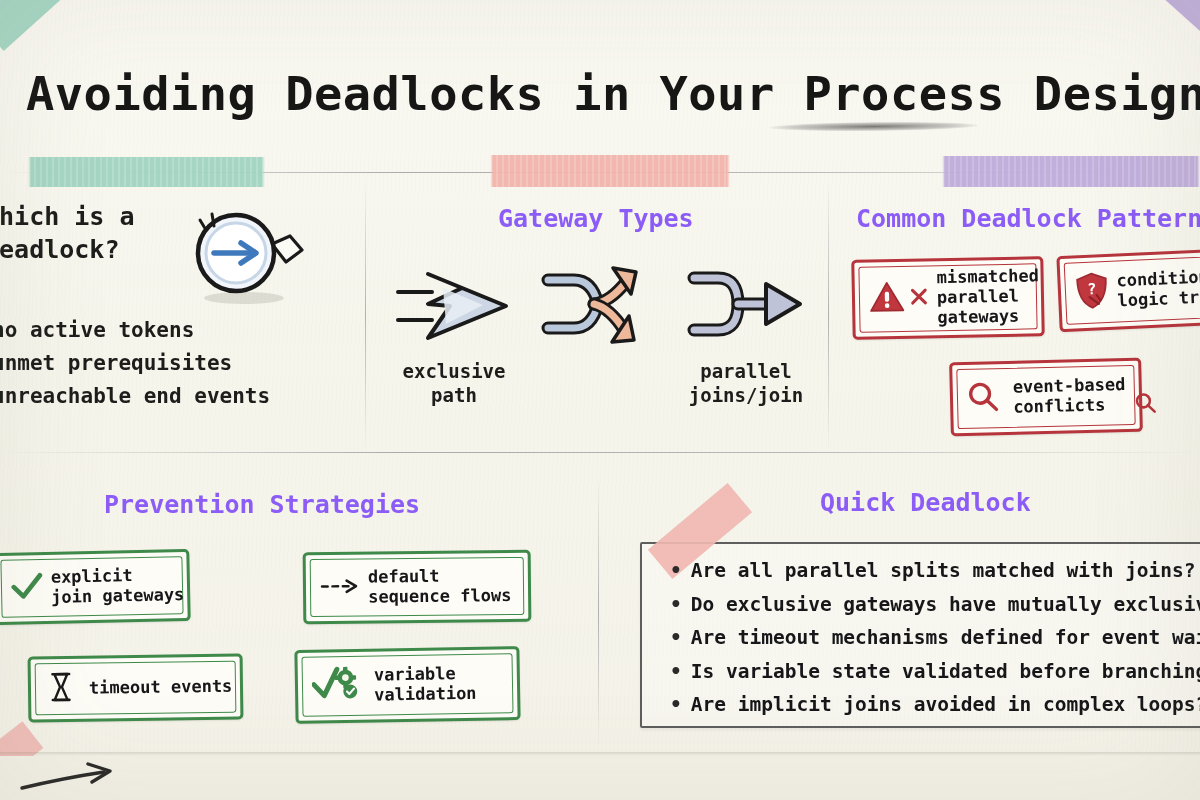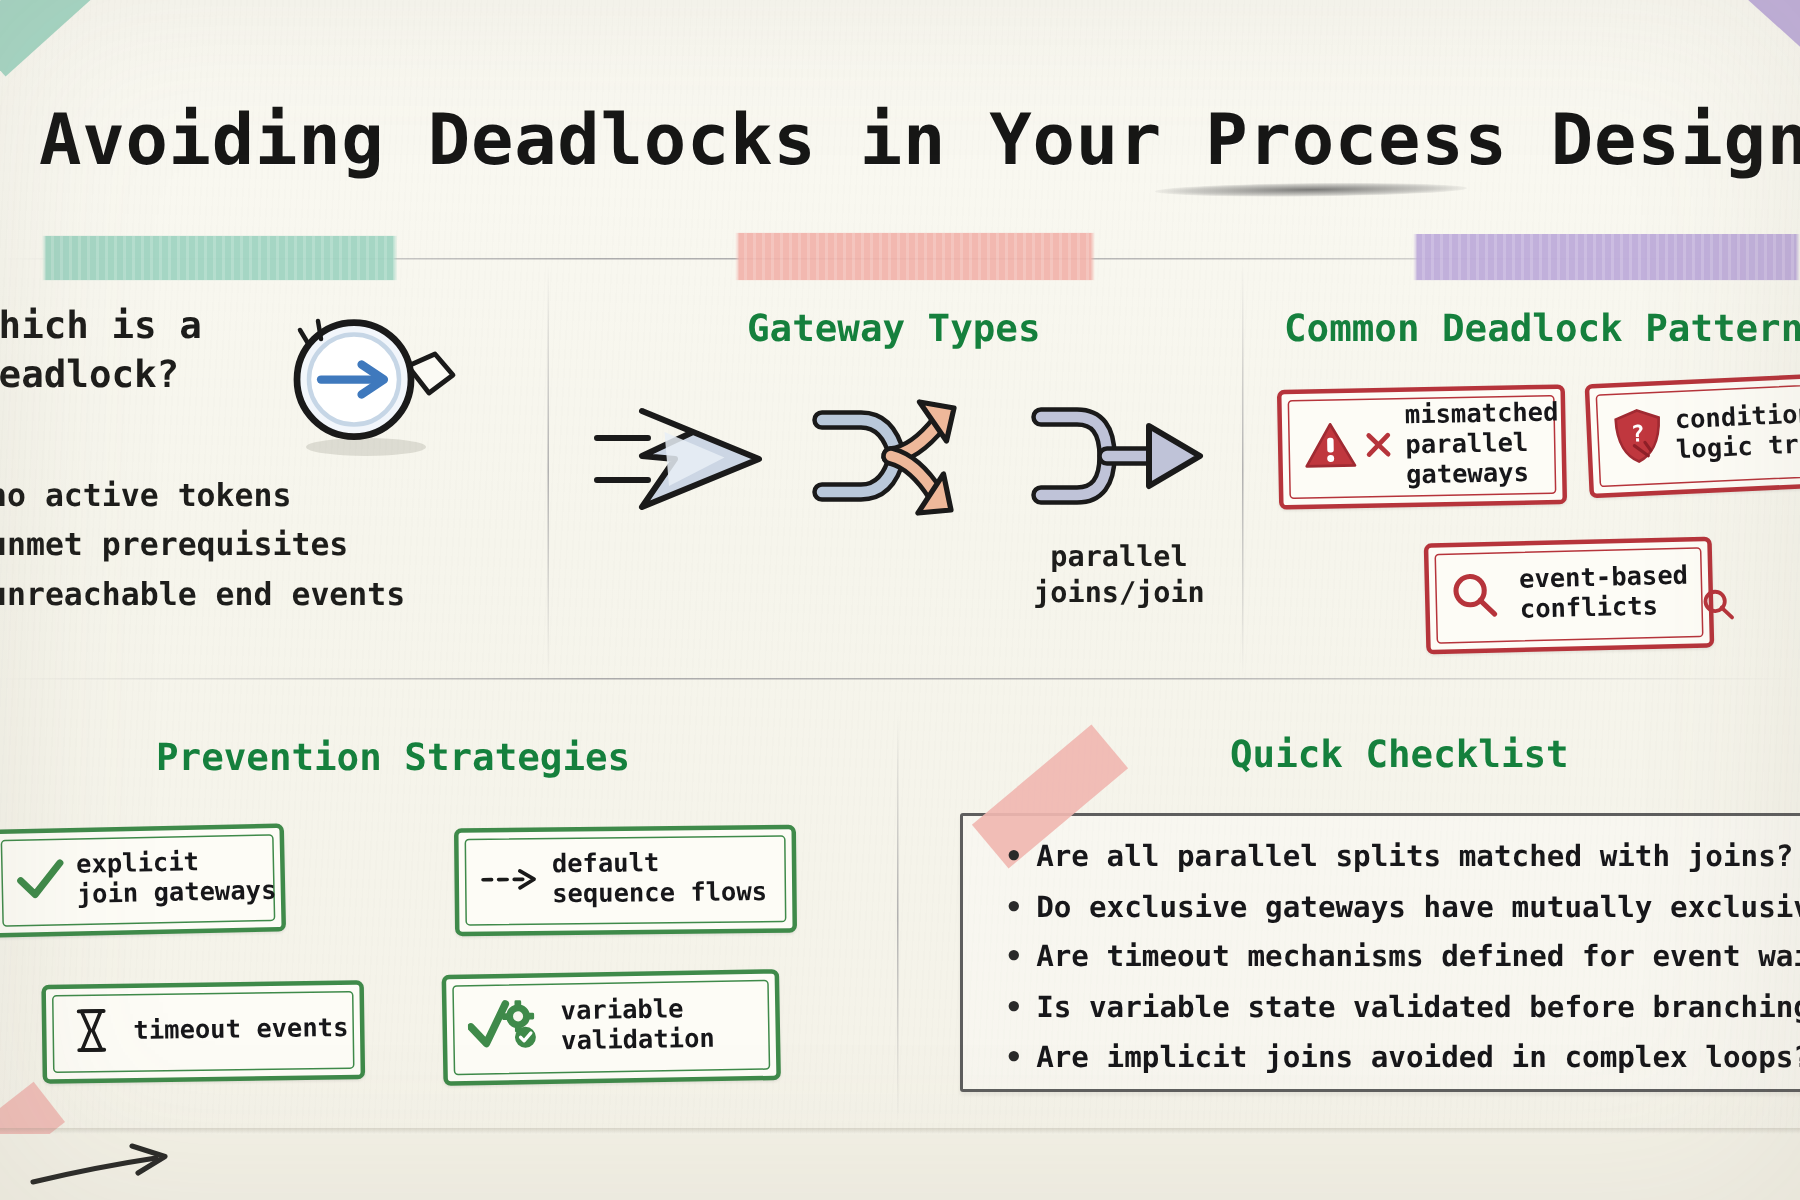--- a/index.html
+++ b/index.html
@@ -53,21 +53,21 @@
   .tape.t-purple{background:#bdaada;}
   .tape.torn{
     -webkit-mask-image:linear-gradient(90deg,transparent 0,#000 3px,#000 calc(100% - 3px),transparent 100%);
             mask-image:linear-gradient(90deg,transparent 0,#000 3px,#000 calc(100% - 3px),transparent 100%);
   }
 
   
   .sec-head{
     position:absolute;
     font-family:"DejaVu Sans Mono","Liberation Mono",monospace;
-    font-size:25px;font-weight:700;color:#15803d;white-space:nowrap;
+    font-size:25px;font-weight:700;color:#8b5cf6;white-space:nowrap;
   }
 
   
   .p1-head{position:absolute;left:-16px;top:200px;font-size:25px;font-weight:700;line-height:1.32;white-space:nowrap;}
   .p1-list{position:absolute;left:-8px;top:314px;font-size:21px;line-height:1.56;white-space:nowrap;font-weight:700;}
   .deadlock-icon{position:absolute;left:186px;top:206px;width:122px;height:104px;}
 
   
   .gw{position:absolute;text-align:center;}
   .gw .gw-ico{width:132px;height:96px;margin:0 auto;}
@@ -160,20 +160,24 @@
 
 <div class="sec-head" style="left:498px;top:204px;">Gateway Types</div>
 
 <div class="gw" style="left:386px;top:258px;width:136px;">
   <div class="gw-ico">
     <svg viewBox="0 0 132 96" width="132" height="96">
       <path d="M10 34 L44 34 M10 62 L44 62" stroke="#1a1a1a" stroke-width="4" stroke-linecap="round"></path>
       <path d="M40 16 L74 30 L40 46 L62 48 L40 80 L118 48 Z" fill="#ccd6e4" stroke="#1a1a1a" stroke-width="4" stroke-linejoin="round"></path>
       <path d="M55 30 L95 47 L58 66 Z" fill="#e7eef6" opacity=".85"></path>
     </svg>
+  </div>
+  <div class="gw-cap">
+    <div>exclusive</div>
+    <div>path</div>
   </div>
 </div>
 
 <div class="gw" style="left:532px;top:258px;width:136px;">
   <div class="gw-ico">
     <svg viewBox="0 0 132 96" width="132" height="96">
       <path d="M14 22 L40 22 Q58 22 64 46 Q58 70 40 70 L14 70" fill="none" stroke="#1a1a1a" stroke-width="13" stroke-linecap="round" stroke-linejoin="round"></path>
       <path d="M14 22 L40 22 Q58 22 64 46 Q58 70 40 70 L14 70" fill="none" stroke="#b9c8da" stroke-width="7" stroke-linecap="round" stroke-linejoin="round"></path>
       <path d="M60 46 Q76 44 92 24" fill="none" stroke="#1a1a1a" stroke-width="13" stroke-linecap="round"></path>
       <path d="M60 46 Q76 44 92 24" fill="none" stroke="#eeb89a" stroke-width="7" stroke-linecap="round"></path>
@@ -324,21 +328,21 @@
         <path d="M37.5 28 L40 30.6 L45 25" fill="none" stroke="#fff" stroke-width="2.3" stroke-linecap="round" stroke-linejoin="round"></path>
       </svg>
     </span>
     <span class="txt">
       <div>variable</div>
       <div>validation</div>
     </span>
   </div>
 </div>
 
-<div class="sec-head" style="left:820px;top:488px;">Quick Checklist</div>
+<div class="sec-head" style="left:820px;top:488px;">Quick Deadlock</div>
 
 <div class="cl-box" style="left:640px;top:542px;width:580px;height:186px;"></div>
 <div class="tape-cl"></div>
 
 <ul class="cl-list" style="left:670px;top:554px;">
   <li>Are all parallel splits matched with joins?</li>
   <li>Do exclusive gateways have mutually exclusive conditions?</li>
   <li>Are timeout mechanisms defined for event waits?</li>
   <li>Is variable state validated before branching?</li>
   <li>Are implicit joins avoided in complex loops?</li>

